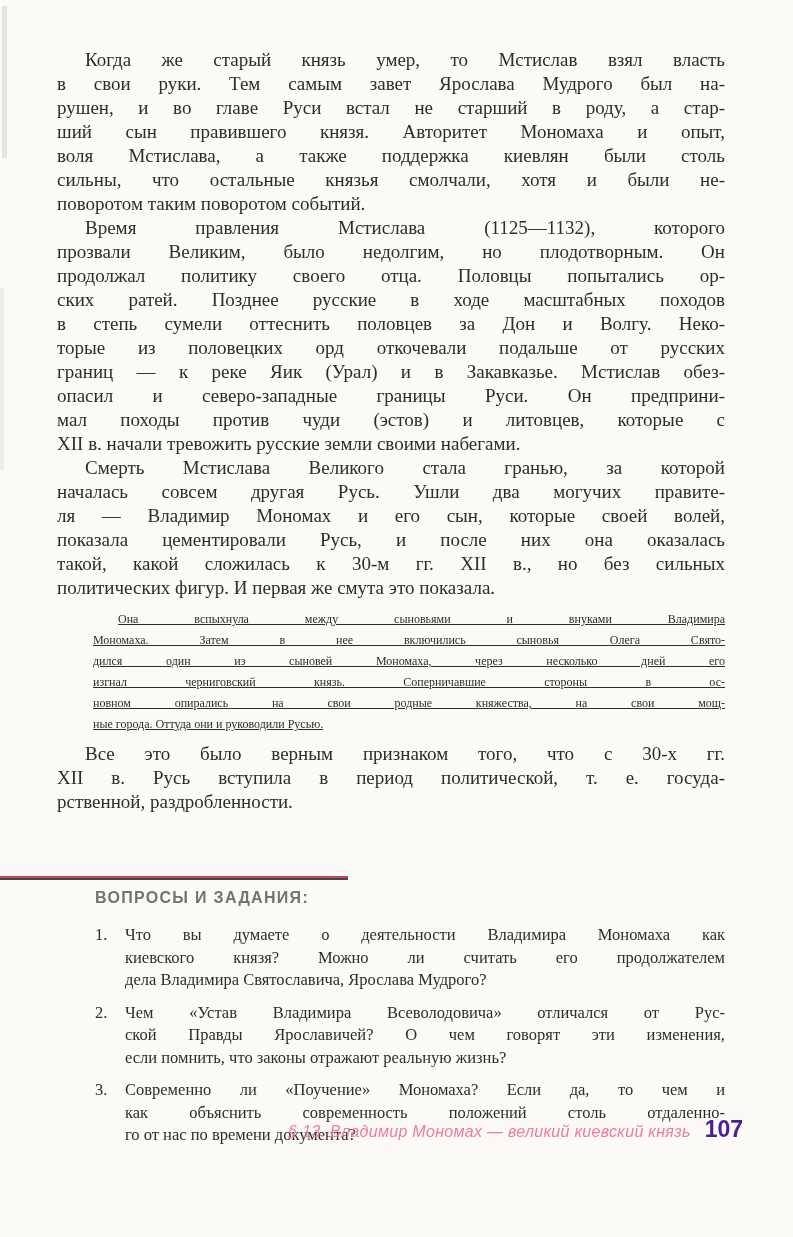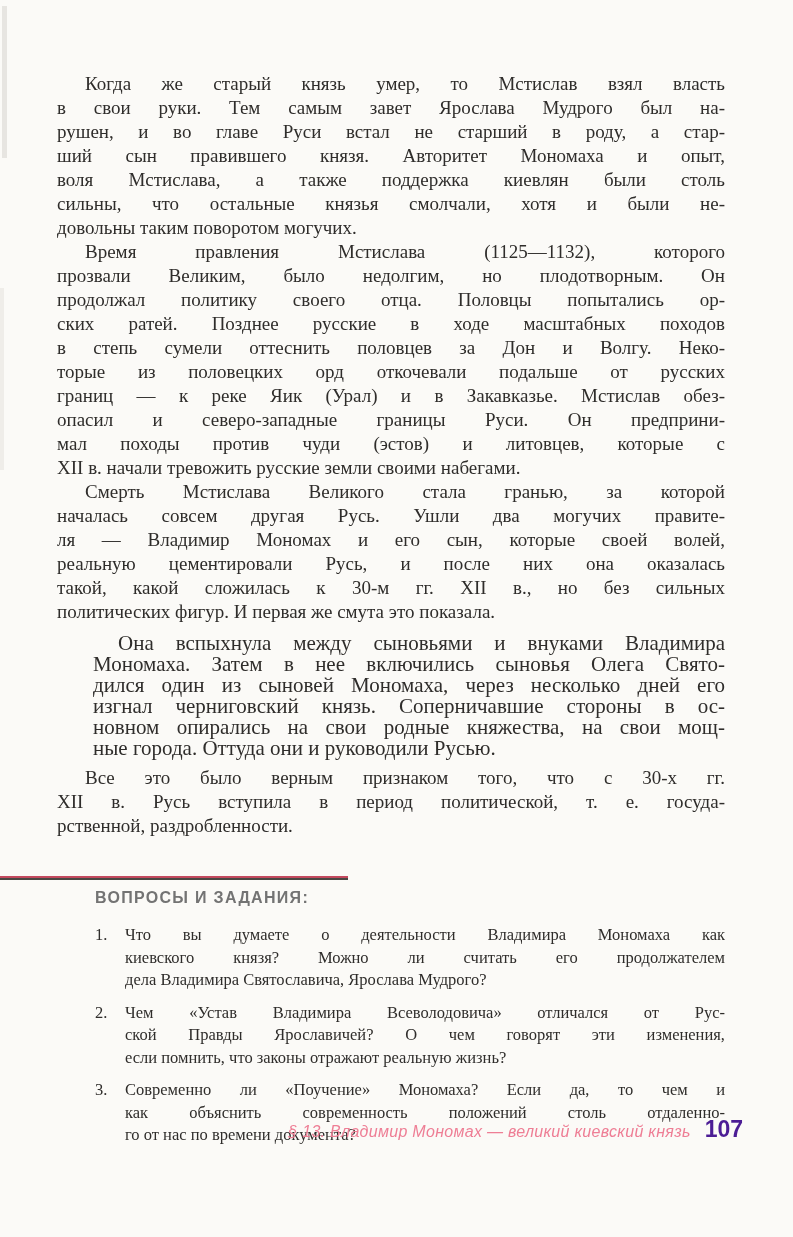--- a/index.html
+++ b/index.html
@@ -7,31 +7,32 @@
     position:relative; width:793px; height:1237px;
     background:#fbfaf7;
     font-family:"Liberation Serif", serif;
     overflow:hidden;
     box-shadow:0 0 4px rgba(0,0,0,.15);
   }
   
   .edge-a { position:absolute; left:2px; top:6px; width:5px; height:152px; background:#e7e5e1; }
   .edge-b { position:absolute; left:0; top:288px; width:4px; height:182px; background:#efede9; }
 
-  .content { position:absolute; left:57px; top:72px; width:668px; color:#2f2d2b; }
+  .content { position:absolute; left:57px; top:48px; width:668px; color:#2f2d2b; }
 
   .para { font-size:19px; line-height:24px; }
   .para .line { text-align:justify; text-align-last:justify; }
   .para .line.last { text-align-last:left; }
   .para .line.first { text-indent:28px; }
 
   .para.small {
     margin:9px 0 7px 36px;
-    font-size:21px; line-height:21px;
+    font-size:12px; line-height:21px;
     width:632px;
+    text-decoration:underline;
   }
   .para.small .line.first { text-indent:25px; }
 
   .rule {
     position:absolute; left:0; top:876px; width:348px; height:4px;
     background:linear-gradient(#c4495e 0 50%, #4a4743 50% 100%);
   }
 
   .qsection { position:absolute; left:95px; top:889px; width:630px; }
   .qheading {
@@ -68,39 +69,39 @@
   <div class="edge-b"></div>
 
   <div class="content">
       <div class="para">
         <div class="line first">Когда же старый князь умер, то Мстислав взял власть</div>
         <div class="line">в свои руки. Тем самым завет Ярослава Мудрого был на-</div>
         <div class="line">рушен, и во главе Руси встал не старший в роду, а стар-</div>
         <div class="line">ший сын правившего князя. Авторитет Мономаха и опыт,</div>
         <div class="line">воля Мстислава, а также поддержка киевлян были столь</div>
         <div class="line">сильны, что остальные князья смолчали, хотя и были не-</div>
-        <div class="line last">довольны таким поворотом могучих.</div>
+        <div class="line last">поворотом таким поворотом событий.</div>
       </div>
       <div class="para">
         <div class="line first">Время правления Мстислава (1125—1132), которого</div>
         <div class="line">прозвали Великим, было недолгим, но плодотворным. Он</div>
         <div class="line">продолжал политику своего отца. Половцы попытались ор-</div>
         <div class="line">ских ратей. Позднее русские в ходе масштабных походов</div>
         <div class="line">в степь сумели оттеснить половцев за Дон и Волгу. Неко-</div>
         <div class="line">торые из половецких орд откочевали подальше от русских</div>
         <div class="line">границ — к реке Яик (Урал) и в Закавказье. Мстислав обез-</div>
         <div class="line">опасил и северо-западные границы Руси. Он предприни-</div>
         <div class="line">мал походы против чуди (эстов) и литовцев, которые с</div>
         <div class="line last">XII в. начали тревожить русские земли своими набегами.</div>
       </div>
       <div class="para">
         <div class="line first">Смерть Мстислава Великого стала гранью, за которой</div>
         <div class="line">началась совсем другая Русь. Ушли два могучих правите-</div>
         <div class="line">ля — Владимир Мономах и его сын, которые своей волей,</div>
-        <div class="line">реальную цементировали Русь, и после них она оказалась</div>
+        <div class="line">показала цементировали Русь, и после них она оказалась</div>
         <div class="line">такой, какой сложилась к 30-м гг. XII в., но без сильных</div>
         <div class="line last">политических фигур. И первая же смута это показала.</div>
       </div>
       <div class="para small">
         <div class="line first">Она вспыхнула между сыновьями и внуками Владимира</div>
         <div class="line">Мономаха. Затем в нее включились сыновья Олега Свято-</div>
         <div class="line">дился один из сыновей Мономаха, через несколько дней его</div>
         <div class="line">изгнал черниговский князь. Соперничавшие стороны в ос-</div>
         <div class="line">новном опирались на свои родные княжества, на свои мощ-</div>
         <div class="line last">ные города. Оттуда они и руководили Русью.</div>

